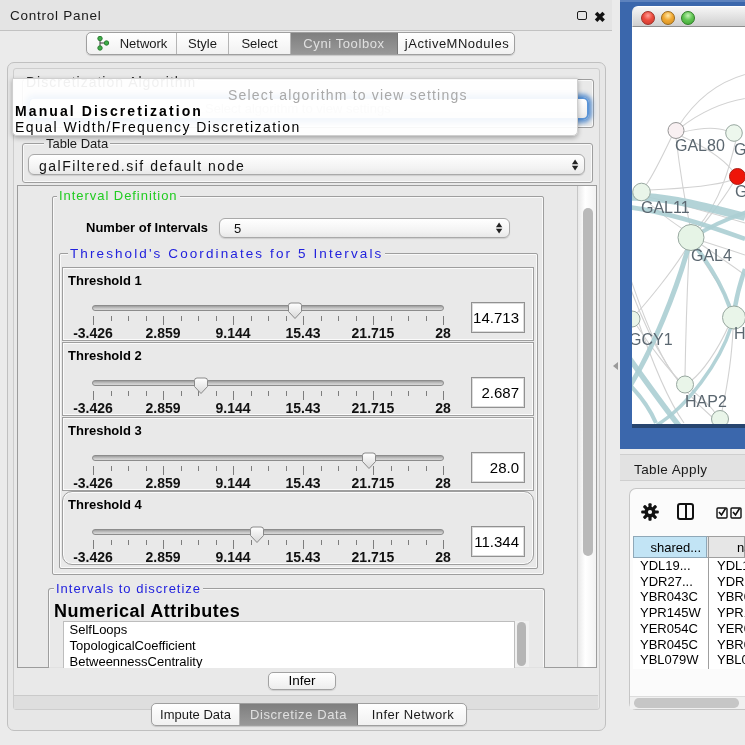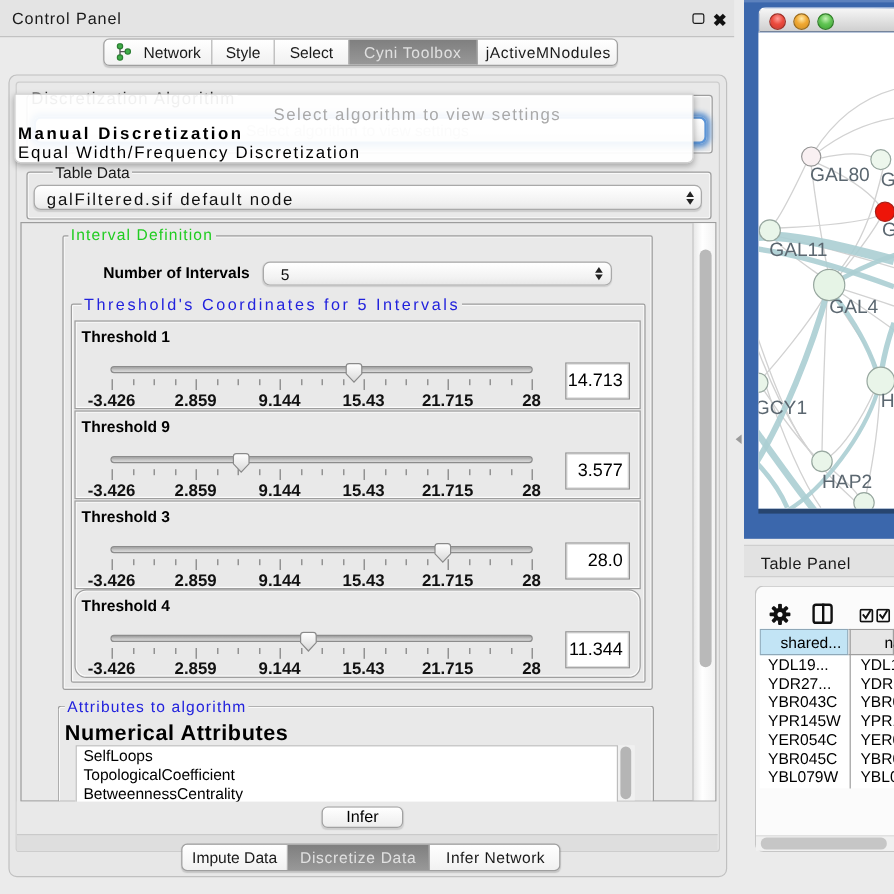--- a/index.html
+++ b/index.html
@@ -129,21 +129,21 @@
           <linearGradient id="tg267" x1="0" y1="0" x2="0" y2="1">
         <stop offset="0" stop-color="#ffffff"></stop>
             <stop offset="1" stop-color="#d8d8d8"></stop>
           </linearGradient>
         </defs>
       <path d="M4 1 H12 Q14.5 1 14.5 3.5 V9.5 L8 16.5 L1.5 9.5 V3.5 Q1.5 1 4 1 Z" fill="url(#tg267)" stroke="#8a8a8a" stroke-width="1"></path>
     </svg>
     <div class="vbox">14.713</div>
   </div>
     <div class="tpanel" style="top:342px;">
-    <div class="ttitle">Threshold 9</div>
+    <div class="ttitle">Threshold 2</div>
     <div class="track"></div>
     <div class="ticks">
         <div class="tick major" style="left:30px;"></div>
         <div class="tick " style="left:47.5px;"></div>
         <div class="tick " style="left:65px;"></div>
         <div class="tick " style="left:82.5px;"></div>
         <div class="tick major" style="left:100px;"></div>
         <div class="tick " style="left:117.5px;"></div>
         <div class="tick " style="left:135px;"></div>
         <div class="tick " style="left:152.5px;"></div>
@@ -171,21 +171,21 @@
       </div>
     <svg class="thumb" style="left:130.4993317635079px;" width="16" height="18" viewBox="0 0 16 18">
       <defs>
           <linearGradient id="tg342" x1="0" y1="0" x2="0" y2="1">
         <stop offset="0" stop-color="#ffffff"></stop>
             <stop offset="1" stop-color="#d8d8d8"></stop>
           </linearGradient>
         </defs>
       <path d="M4 1 H12 Q14.5 1 14.5 3.5 V9.5 L8 16.5 L1.5 9.5 V3.5 Q1.5 1 4 1 Z" fill="url(#tg342)" stroke="#8a8a8a" stroke-width="1"></path>
     </svg>
-    <div class="vbox">3.577</div>
+    <div class="vbox">2.687</div>
   </div>
     <div class="tpanel" style="top:416.5px;">
     <div class="ttitle">Threshold 3</div>
     <div class="track"></div>
     <div class="ticks">
         <div class="tick major" style="left:30px;"></div>
         <div class="tick " style="left:47.5px;"></div>
         <div class="tick " style="left:65px;"></div>
         <div class="tick " style="left:82.5px;"></div>
         <div class="tick major" style="left:100px;"></div>
@@ -266,21 +266,21 @@
             <stop offset="1" stop-color="#d8d8d8"></stop>
           </linearGradient>
         </defs>
       <path d="M4 1 H12 Q14.5 1 14.5 3.5 V9.5 L8 16.5 L1.5 9.5 V3.5 Q1.5 1 4 1 Z" fill="url(#tg490.5)" stroke="#8a8a8a" stroke-width="1"></path>
     </svg>
     <div class="vbox">11.344</div>
   </div>
   </div>
 
 <div class="grp" style="left:48px;top:588px;width:495px;height:79px;border-bottom:none;border-radius:3px 3px 0 0;"></div>
-<div class="grplabel" style="left:54px;top:582px;color:#2222dd;letter-spacing:1.0px;">Attributes to algorithm</div>
+<div class="grplabel" style="left:54px;top:582px;color:#2222dd;letter-spacing:1.0px;">Intervals to discretize</div>
 <div class="abs" style="left:54px;top:601px;font-size:18px;font-weight:bold;color:#000;letter-spacing:0.5px;">Numerical Attributes</div>
 <div class="abs" style="left:63px;top:621px;width:452px;height:58px;background:#ffffff;border:1px solid #bdbdbd;box-sizing:border-box;overflow:hidden;">
   <div style="font-size:13px;color:#000;padding-left:5.5px;line-height:16px;padding-top:0px;">SelfLoops<br>TopologicalCoefficient<br>BetweennessCentrality</div>
 </div>
 <div class="abs" style="left:515px;top:621px;width:14px;height:46px;background:#f0f0f0;"></div>
 <div class="abs" style="left:517px;top:622px;width:9px;height:44px;background:#b5b5b5;border-radius:4.5px;"></div>
 
 <div class="abs" style="left:577px;top:186px;width:19px;height:481px;background:linear-gradient(90deg,#e8e8e8,#ffffff 40%,#f2f2f2);border-left:1px solid #c6c6c6;box-sizing:border-box;"></div>
 <div class="abs" style="left:582.5px;top:208px;width:10px;height:348px;background:#b9b9b9;border-radius:5px;"></div>
 
@@ -362,21 +362,21 @@
       <text x="-3" y="318">GCY1</text>
       <text x="102" y="312">H</text>
       <text x="53" y="380">HAP2</text>
     </g>
   </svg>
 </div>
 
 <div class="abs" style="left:632px;top:424px;width:113px;height:4px;background:#27456f;"></div>
 
 <div class="abs" style="left:620px;top:454px;width:125px;height:27px;background:#e2e2e2;border-top:1px solid #cfcfcf;border-bottom:1px solid #cfcfcf;box-sizing:border-box;"></div>
-<div class="abs" style="left:634px;top:462px;font-size:13.5px;color:#1a1a1a;letter-spacing:0.4px;">Table Panel</div>
+<div class="abs" style="left:634px;top:462px;font-size:13.5px;color:#1a1a1a;letter-spacing:0.4px;">Table Apply</div>
 
 <div class="abs" style="left:629px;top:488px;width:116px;height:220px;background:#fbfbfb;border:1px solid #c6c6c6;border-radius:7px 0 0 7px;border-right:none;"></div>
 
 <svg class="abs" style="left:641px;top:503px;" width="18" height="18" viewBox="0 0 18 18">
   <g fill="#111">
     <circle cx="9" cy="9" r="5.6"></circle>
     <g>
       <rect x="7.4" y="0.2" width="3.2" height="4" rx="1"></rect>
       <rect x="7.4" y="13.8" width="3.2" height="4" rx="1"></rect>
       <rect x="0.2" y="7.4" width="4" height="3.2" rx="1"></rect>
@@ -395,21 +395,21 @@
 <div class="abs" style="left:684.5px;top:503px;width:2px;height:17px;background:#111;"></div>
 <svg class="abs" style="left:716px;top:507px;" width="26" height="12" viewBox="0 0 26 12">
   <g fill="none" stroke="#111" stroke-width="1.4">
     <rect x="1" y="1" width="10" height="10" rx="1"></rect>
     <rect x="15" y="1" width="10" height="10" rx="1"></rect>
   </g>
   <path d="M3 5 L5.5 8 L9.5 1.5" stroke="#111" stroke-width="1.6" fill="none"></path>
   <path d="M17 5 L19.5 8 L23.5 1.5" stroke="#111" stroke-width="1.6" fill="none"></path>
 </svg>
 
-<div class="abs" style="left:632.5px;top:524px;width:112.5px;height:133px;overflow:hidden;background:#fff;">
+<div class="abs" style="left:632.5px;top:536px;width:112.5px;height:133px;overflow:hidden;background:#fff;">
   <div style="display:flex;">
     <div style="width:75.5px;height:22px;background:#c2e4f5;border:1px solid #8fa8b8;box-sizing:border-box;font-size:13px;text-align:center;line-height:21px;padding-left:12px;">shared...</div>
     <div style="width:38px;height:22px;background:#e6e6e6;border:1px solid #9f9f9f;box-sizing:border-box;border-left:none;font-size:13px;padding-left:30px;line-height:21px;">na</div>
   </div>
   <div style="position:absolute;left:0;top:22px;width:112px;">
     <div class="trow"><span style="padding-left:7.5px;display:inline-block;width:76.5px;box-sizing:border-box;">YDL19...</span><span style="padding-left:8px;">YDL1</span></div>
     <div class="trow"><span style="padding-left:7.5px;display:inline-block;width:76.5px;box-sizing:border-box;">YDR27...</span><span style="padding-left:8px;">YDR2</span></div>
     <div class="trow"><span style="padding-left:7.5px;display:inline-block;width:76.5px;box-sizing:border-box;">YBR043C</span><span style="padding-left:8px;">YBR0</span></div>
     <div class="trow"><span style="padding-left:7.5px;display:inline-block;width:76.5px;box-sizing:border-box;">YPR145W</span><span style="padding-left:8px;">YPR1</span></div>
     <div class="trow"><span style="padding-left:7.5px;display:inline-block;width:76.5px;box-sizing:border-box;">YER054C</span><span style="padding-left:8px;">YER0</span></div>

